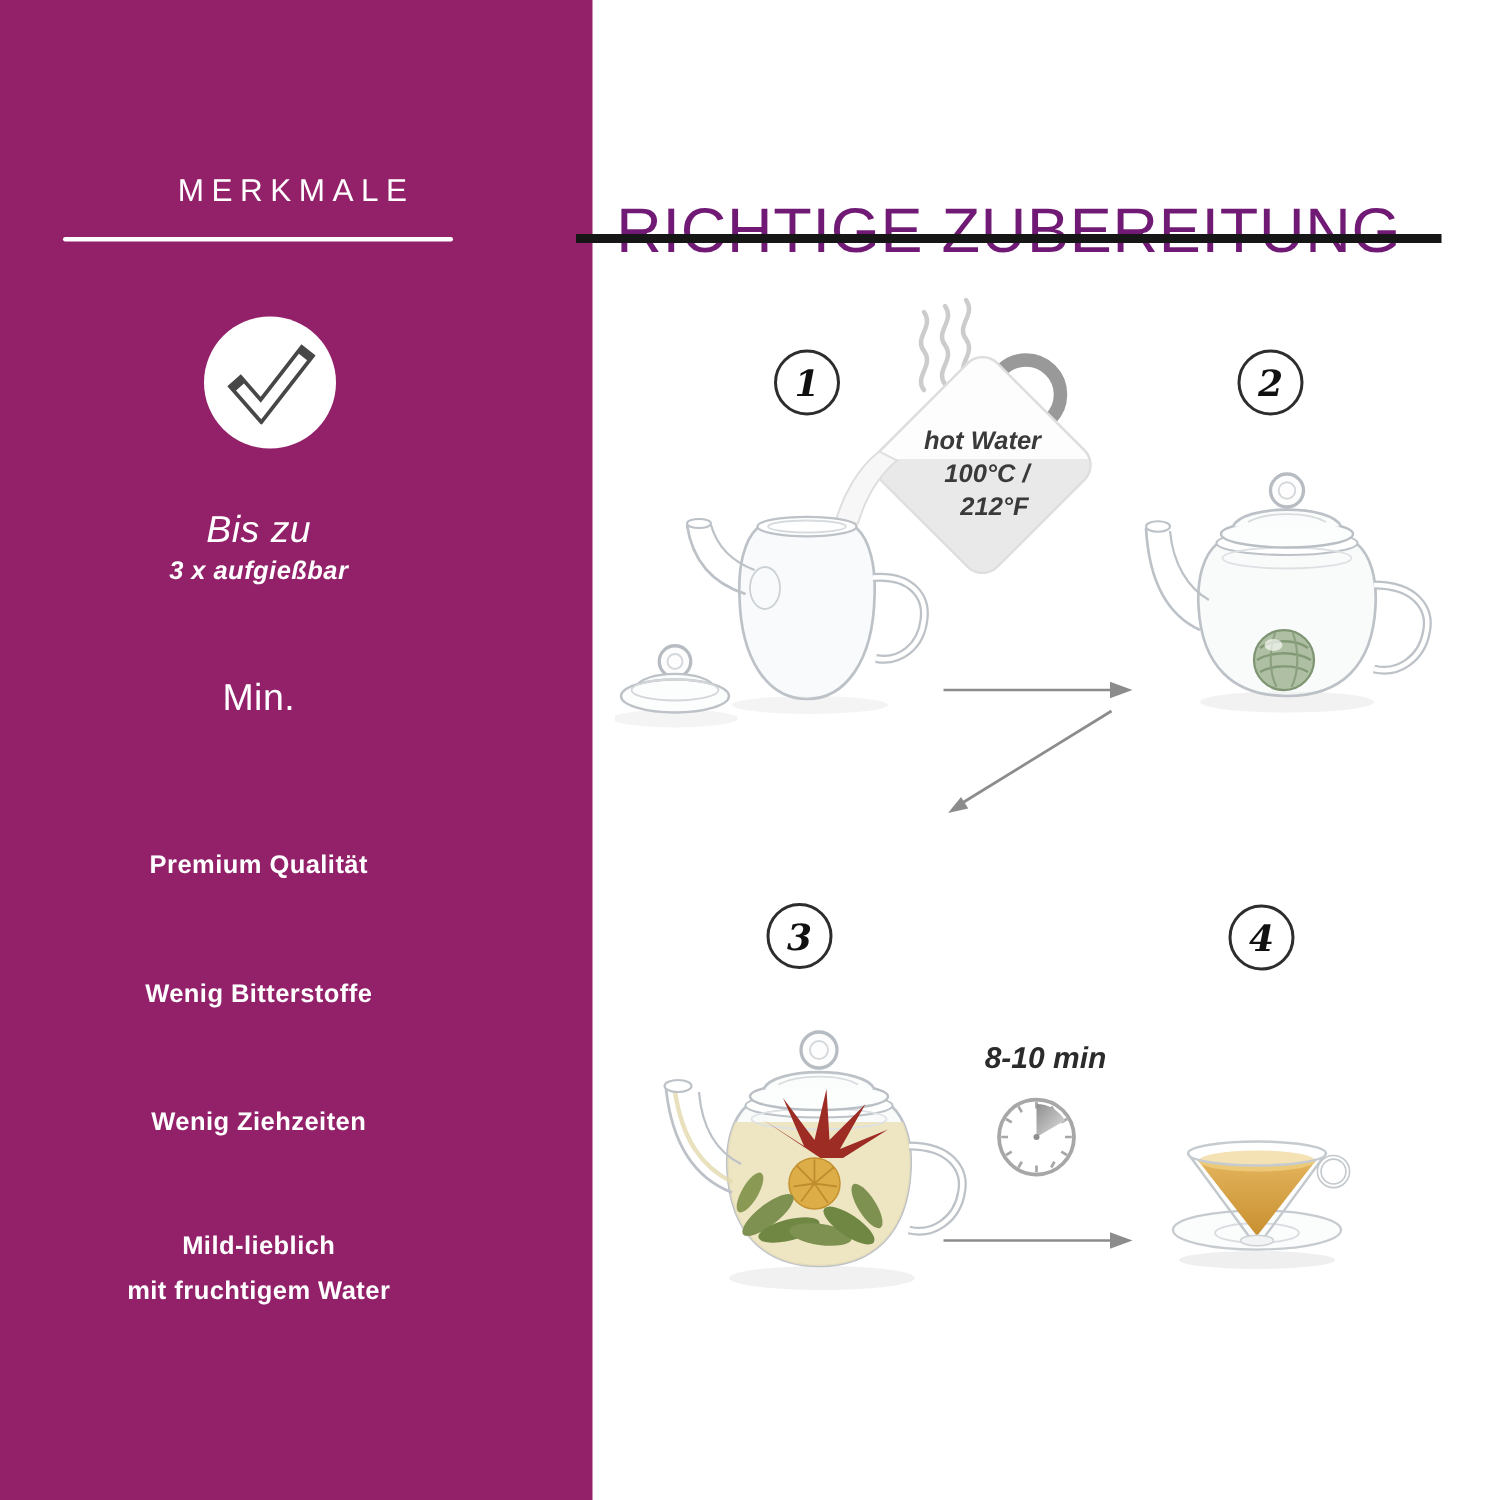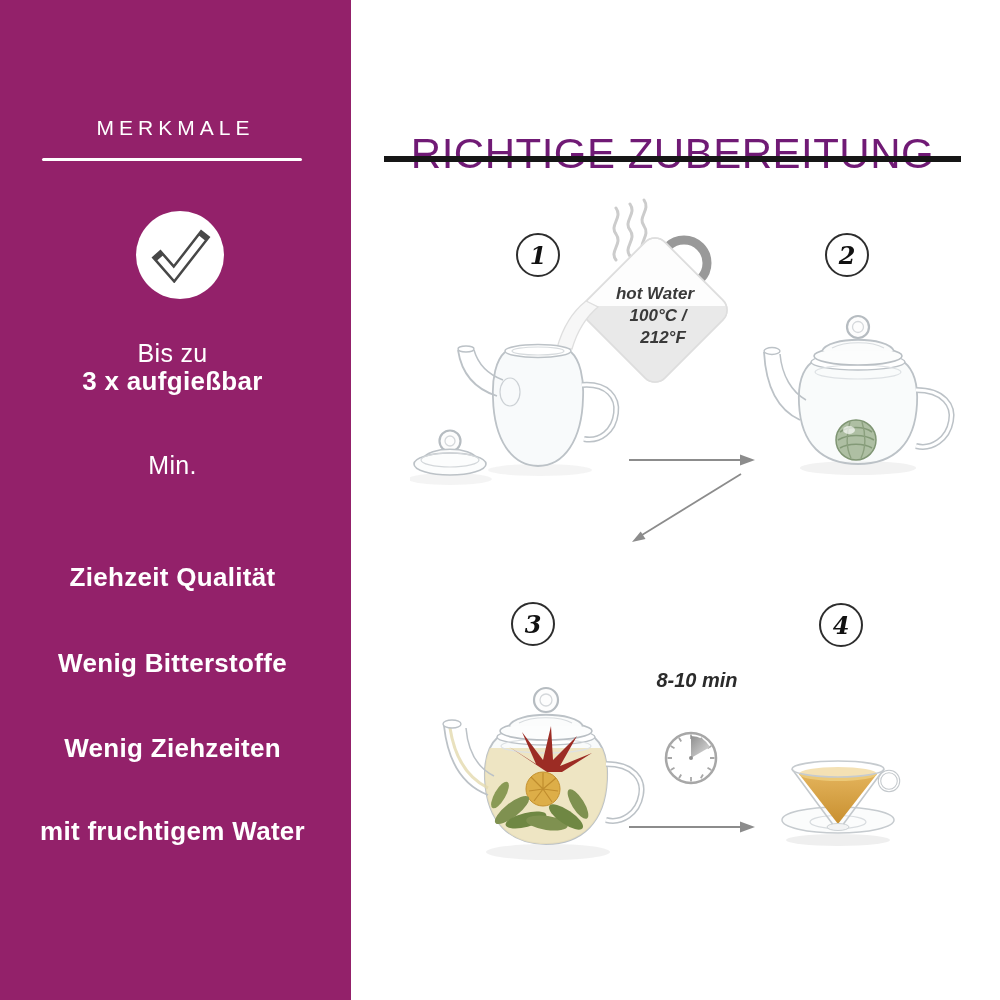--- a/index.html
+++ b/index.html
@@ -1,74 +1,75 @@
 <!DOCTYPE html>
 <html><head>
 <meta charset="utf-8">
 <style>
   html,body{margin:0;padding:0;background:#fff;}
   .canvas{position:relative;width:1000px;height:1000px;background:#fff;overflow:hidden;
           font-family:"Liberation Sans",sans-serif;}
   
-  .sidebar{position:absolute;left:0;top:0;width:351px;height:1000px;background:#93216A;}
+  .sidebar{position:absolute;left:0;top:0;width:395px;height:1000px;background:#93216A;}
   .sb-title{position:absolute;left:0;top:116px;width:100%;text-align:center;color:#fff;
             font-size:21px;letter-spacing:5px;font-weight:400;}
   .sb-rule{position:absolute;left:42px;top:158px;width:260px;height:3px;background:#fff;border-radius:2px;}
   .check-badge{position:absolute;left:136px;top:211px;width:88px;height:88px;background:#fff;
                border-radius:50%;display:flex;align-items:center;justify-content:center;}
   .feature{position:absolute;left:0;width:345px;text-align:center;color:#fff;line-height:28px;}
   .feature .f-light{font-size:25px;font-weight:400;letter-spacing:.3px;}
-  .feature .f-bold{font-size:26px;font-weight:700;letter-spacing:.3px;}
+  .feature .f-bold{font-size:17px;font-weight:700;letter-spacing:.3px;}
   .f5{line-height:30px;}
   
   .main-title{position:absolute;left:345px;top:102px;width:655px;text-align:center;color:#701a75;
               font-size:42px;font-weight:400;letter-spacing:.5px;white-space:nowrap;}
   .title-rule{position:absolute;left:384px;top:156px;width:577px;height:6px;background:#161616;}
   .badge{position:absolute;width:40px;height:40px;border:2px solid #2d2d2d;border-radius:50%;
          background:#fff;display:flex;align-items:center;justify-content:center;
          font-family:"DejaVu Serif",serif;font-style:italic;font-weight:700;font-size:24px;color:#111;}
   .b1{left:516px;top:233px;} .b2{left:825px;top:233px;} .b3{left:511px;top:602px;} .b4{left:819px;top:603px;}
-  .steep-label{position:absolute;left:642px;top:669px;width:110px;text-align:center;
+  .steep-label{position:absolute;left:642px;top:695px;width:110px;text-align:center;
                font-size:20px;font-weight:700;font-style:italic;color:#2b2b2b;}
   .abs{position:absolute;}
   svg{display:block;}
 </style>
 </head>
 <body>
 
 <div class="canvas">
 
   <aside class="sidebar">
     <div class="sb-title">MERKMALE</div>
     <div class="sb-rule"></div>
 
     <div class="check-badge">
       <svg width="62" height="56" viewBox="0 0 62 56">
         <path d="M11 31 L25 47 L53 11" fill="none" stroke="#474747" stroke-width="12" stroke-linecap="square" stroke-linejoin="miter"></path>
         <path d="M11 31 L25 47 L53 11" fill="none" stroke="#ffffff" stroke-width="7" stroke-linecap="butt" stroke-linejoin="miter"></path>
       </svg>
     </div>
 
-    <div class="feature" style="top:339px;">
+    <div class="feature" style="top:339px;font-style:italic;">
       <div class="f-light">Bis zu</div>
       <div class="f-bold">3 x aufgießbar</div>
     </div>
     <div class="feature" style="top:451px;">
       <div class="f-light">Min.</div>
     </div>
     <div class="feature" style="top:563px;">
-      <div class="f-bold">Ziehzeit Qualität</div>
+      <div class="f-bold">Premium Qualität</div>
     </div>
     <div class="feature" style="top:649px;">
       <div class="f-bold">Wenig Bitterstoffe</div>
     </div>
     <div class="feature" style="top:734px;">
       <div class="f-bold">Wenig Ziehzeiten</div>
     </div>
     <div class="feature f5" style="top:816px;">
+      <div class="f-bold">Mild-lieblich</div>
       <div class="f-bold">mit fruchtigem Water</div>
     </div>
   </aside>
 
   <h1 class="main-title">RICHTIGE ZUBEREITUNG</h1>
   <div class="title-rule"></div>
 
   <div class="badge b1">1</div>
   <div class="badge b2">2</div>
   <div class="badge b3">3</div>

